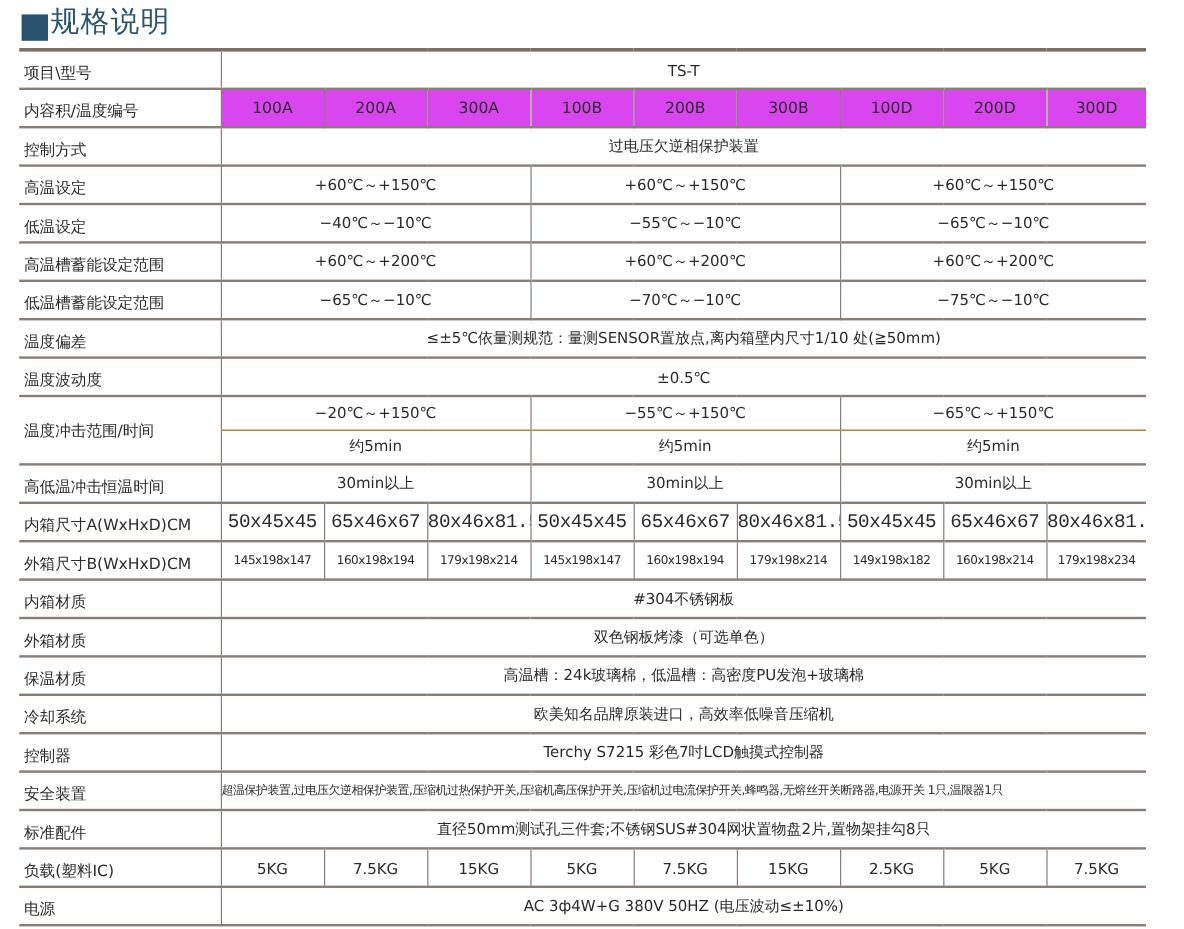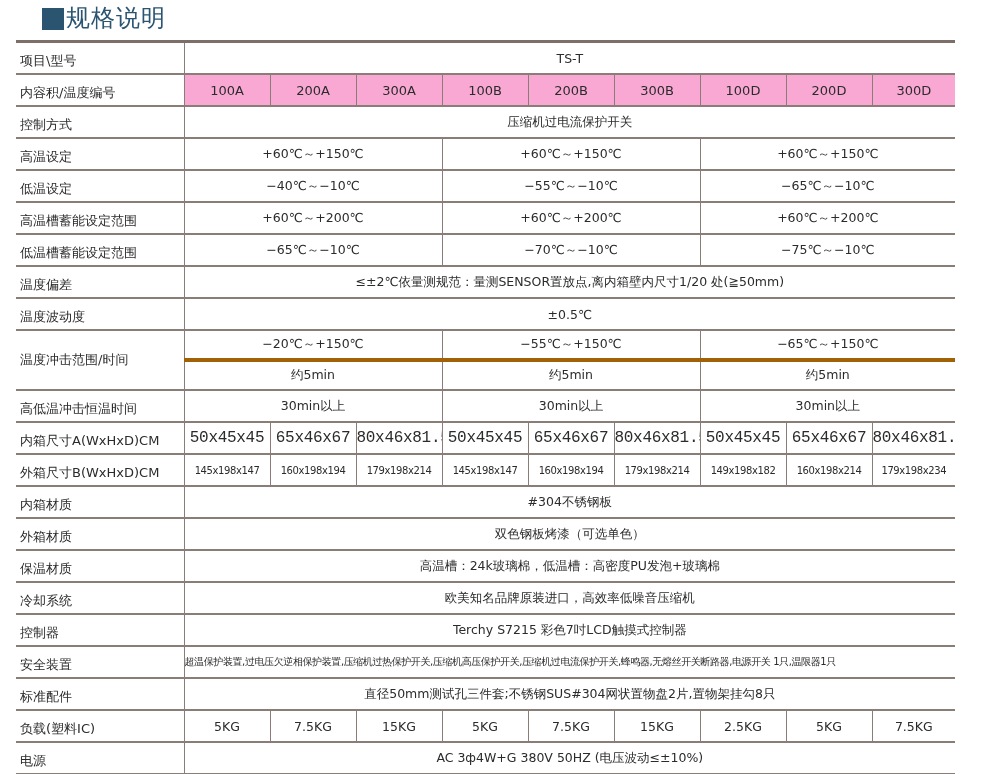--- a/index.html
+++ b/index.html
@@ -1,30 +1,30 @@
 <!DOCTYPE html>
 <html><head>
 <meta charset="utf-8">
 <style>
   html, body { margin: 0; padding: 0; background: #ffffff; }
   body { width: 987px; height: 774px; position: relative; overflow: hidden;
          font-family: "DejaVu Sans", "Liberation Sans", sans-serif; color: #2b2b2b; }
-  .title { position: absolute; left: 18px; top: 2px; height: 32px; display: flex; align-items: center; margin-left: 24px; }
+  .title { position: absolute; left: 18px; top: 2px; height: 32px; display: flex; align-items: flex-end; }
   .title .sq { width: 22px; height: 22px; background: #2a5470; margin-right: 2px; margin-top: 2px; }
   .title .tx { font-size: 24px; color: #2a5470; letter-spacing: 1px; }
   table.spec { position: absolute; left: 16px; top: 40px; width: 939px; border-collapse: collapse;
                table-layout: fixed; font-size: 12.5px; }
   table.spec td { border-top: 2px solid #8a7d78; border-left: 1px solid #8a7d78;
                   text-align: center; padding: 0; height: 27px; white-space: nowrap; overflow: hidden;
                   vertical-align: middle; }
   table.spec tr:first-child td { border-top: 3px solid #7d6e68; }
   table.spec td.lbl { border-left: none; text-align: left; padding-left: 4px; font-size: 13px; vertical-align: bottom; padding-bottom: 3px; }
   table.spec td.lbl.mid { vertical-align: middle; padding-bottom: 0; }
-  table.spec tr.hdr td.m { background: #f9a8d4; font-size: 13px; }
-  table.spec tr.thin td { border-top: 4px solid #a16207; }
+  table.spec tr.hdr td.m { background: #d946ef; font-size: 13px; }
+  table.spec tr.thin td { border-top: 1px solid #a16207; }
   table.spec td.sm { font-size: 16px; letter-spacing: -0.3px; font-family: Liberation Mono, monospace; }
   table.spec td.xs { font-size: 10px; letter-spacing: -0.4px; }
   table.spec tr.notes td { border-top: 2px solid #8a7d78; height: 60px; border-bottom: 3px solid #7d6e68; }
   table.spec tr.notes td.ncell { text-align: left; border-left: none; padding-left: 58px; font-size: 11.5px; line-height: 17px; }
 </style>
 </head>
 <body>
 
 <div class="title">
   <div class="sq"></div>
@@ -59,21 +59,21 @@
     <td class="m">100B</td>
     <td class="m">200B</td>
     <td class="m">300B</td>
     <td class="m">100D</td>
     <td class="m">200D</td>
     <td class="m">300D</td>
   </tr>
 
   <tr>
     <td class="lbl">控制方式</td>
-    <td colspan="9">压缩机过电流保护开关</td>
+    <td colspan="9">过电压欠逆相保护装置</td>
   </tr>
 
   <tr>
     <td class="lbl">高温设定</td>
     <td colspan="3">+60℃～+150℃</td>
     <td colspan="3">+60℃～+150℃</td>
     <td colspan="3">+60℃～+150℃</td>
   </tr>
 
   <tr>
@@ -92,21 +92,21 @@
 
   <tr>
     <td class="lbl">低温槽蓄能设定范围</td>
     <td colspan="3">−65℃～−10℃</td>
     <td colspan="3">−70℃～−10℃</td>
     <td colspan="3">−75℃～−10℃</td>
   </tr>
 
   <tr>
     <td class="lbl">温度偏差</td>
-    <td colspan="9">≤±2℃依量测规范：量测SENSOR置放点,离内箱壁内尺寸1/20 处(≧50mm)</td>
+    <td colspan="9">≤±5℃依量测规范：量测SENSOR置放点,离内箱壁内尺寸1/10 处(≧50mm)</td>
   </tr>
 
   <tr>
     <td class="lbl">温度波动度</td>
     <td colspan="9">±0.5℃</td>
   </tr>
 
   <tr>
     <td class="lbl mid" rowspan="2">温度冲击范围/时间</td>
     <td colspan="3">−20℃～+150℃</td>

